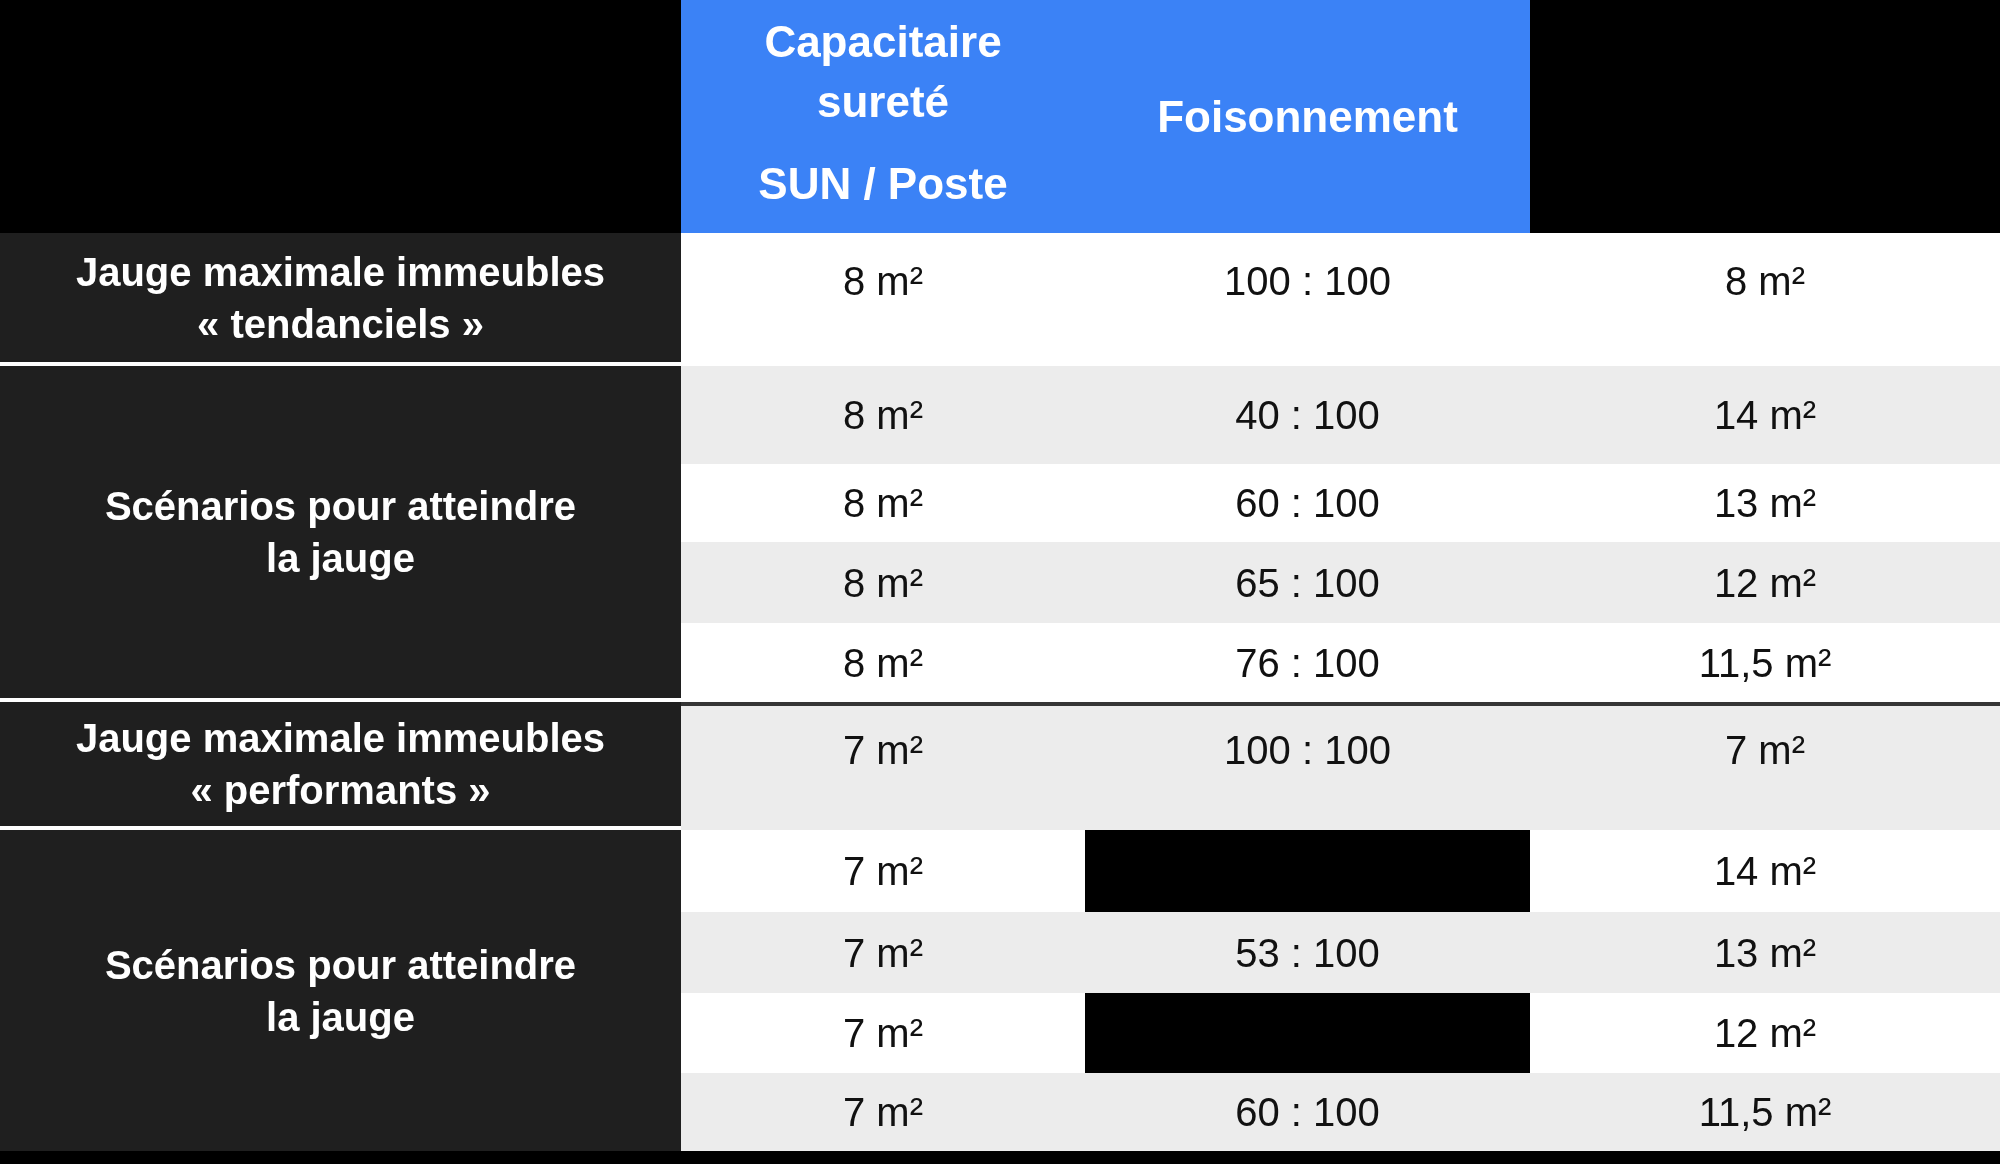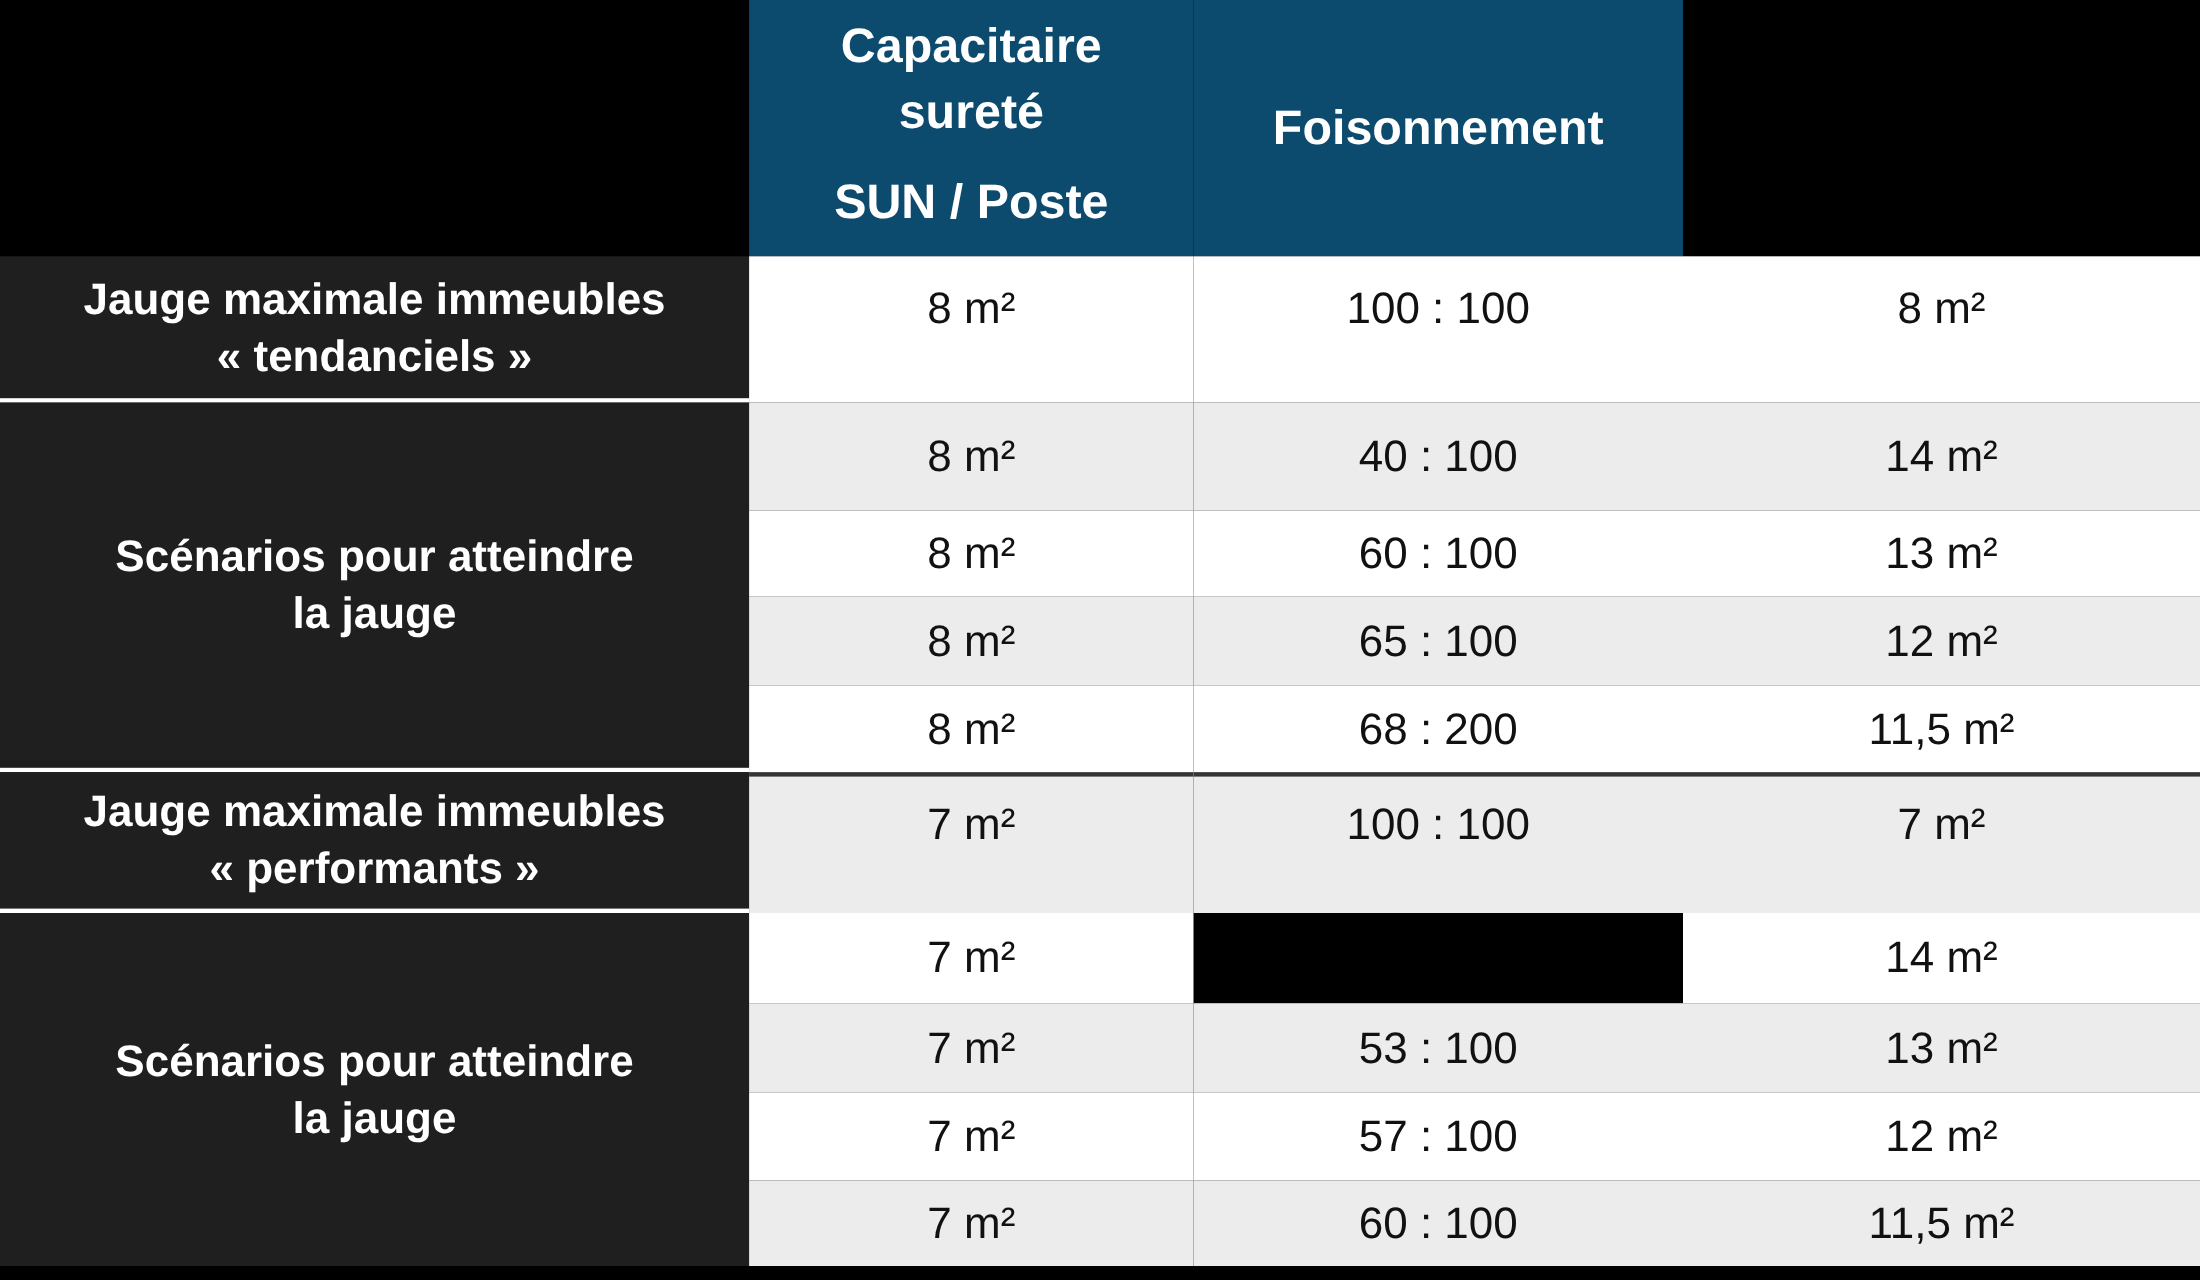--- a/index.html
+++ b/index.html
@@ -23,21 +23,21 @@
   }
   .cell {
     display: flex;
     align-items: center;
     justify-content: center;
     box-sizing: border-box;
   }
   
   .corner { background: #000; }
   .hcell {
-    background: #0c4a6e;
+    background: #3b82f6;
     color: #fff;
     font-weight: bold;
     font-size: 44px;
     text-align: center;
   }
   .h1 {
     flex-direction: column;
     justify-content: flex-start;
     padding-top: 12px;
   }
@@ -123,36 +123,35 @@
 
   <div class="cell data white" style="grid-area:4/2">8 m²</div>
   <div class="cell data white" style="grid-area:4/3">60 : 100</div>
   <div class="cell data white" style="grid-area:4/4">13 m²</div>
 
   <div class="cell data grey" style="grid-area:5/2">8 m²</div>
   <div class="cell data grey" style="grid-area:5/3">65 : 100</div>
   <div class="cell data grey" style="grid-area:5/4">12 m²</div>
 
   <div class="cell data white" style="grid-area:6/2">8 m²</div>
-  <div class="cell data white" style="grid-area:6/3">68 : 200</div>
+  <div class="cell data white" style="grid-area:6/3">76 : 100</div>
   <div class="cell data white" style="grid-area:6/4">11,5 m²</div>
 
   <div class="cell data grey top6 sep-top" style="grid-area:7/2">7 m²</div>
   <div class="cell data grey top6 sep-top" style="grid-area:7/3">100 : 100</div>
   <div class="cell data grey top6 sep-top" style="grid-area:7/4">7 m²</div>
 
   <div class="cell data white" style="grid-area:8/2">7 m²</div>
   <div class="cell data white" style="grid-area:8/4">14 m²</div>
 
   <div class="cell data grey" style="grid-area:9/2">7 m²</div>
   <div class="cell data grey" style="grid-area:9/3">53 : 100</div>
   <div class="cell data grey" style="grid-area:9/4">13 m²</div>
 
   <div class="cell data white" style="grid-area:10/2">7 m²</div>
-  <div class="cell data white" style="grid-area:10/3">57 : 100</div>
   <div class="cell data white" style="grid-area:10/4">12 m²</div>
 
   <div class="cell data grey" style="grid-area:11/2">7 m²</div>
   <div class="cell data grey" style="grid-area:11/3">60 : 100</div>
   <div class="cell data grey" style="grid-area:11/4">11,5 m²</div>
 
   <div class="footer"></div>
 
 </div>
 

